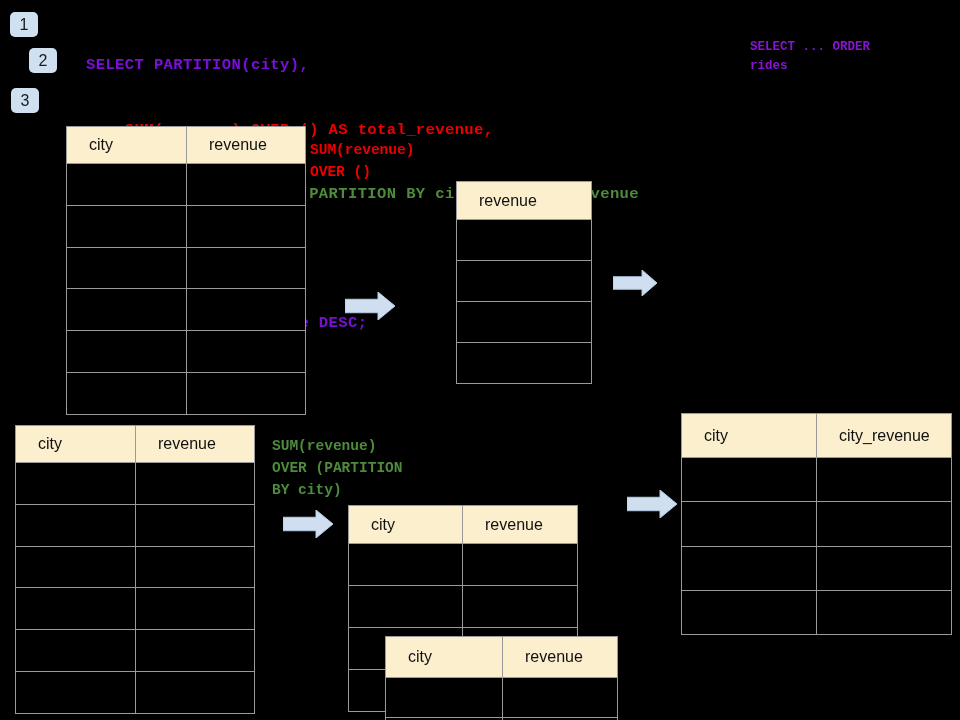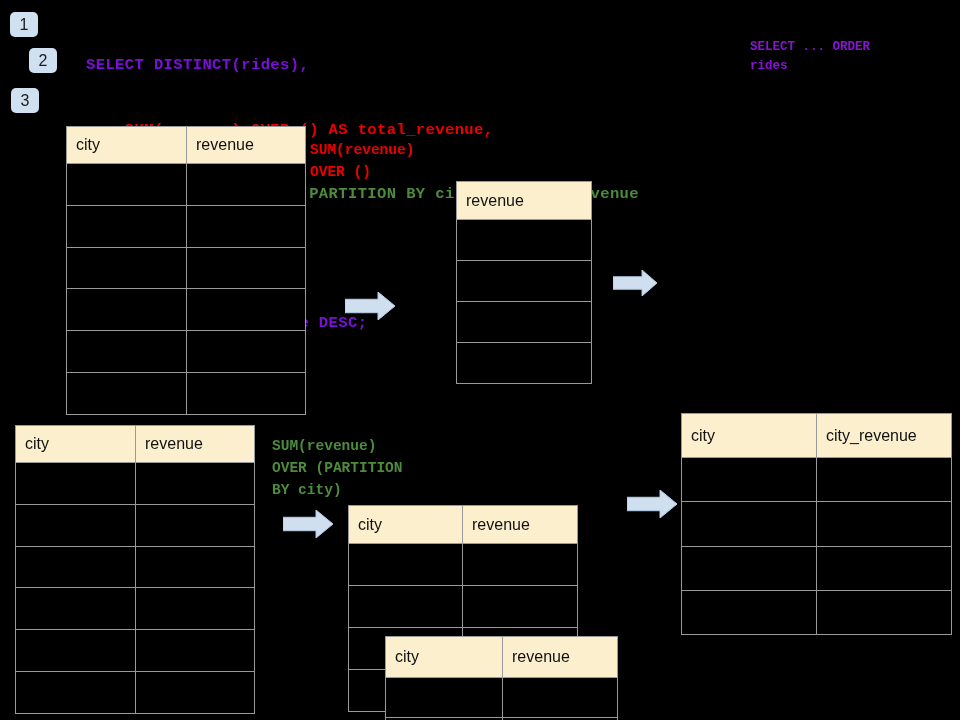--- a/index.html
+++ b/index.html
@@ -72,38 +72,38 @@
     padding: 0;
   }
   .tbl th {
     border: 1px solid #9a9a9a;
     background: #fcefcd;
     color: #111111;
     font-family: "Liberation Sans", sans-serif;
     font-weight: normal;
     font-size: 16px;
     text-align: left;
-    padding: 0 0 0 9px;
+    padding: 0 0 0 22px;
   }
 
   
   .arrow { position: absolute; }
   .arrow svg { display: block; }
 </style>
 </head>
 <body>
 
 <div id="stage">
 
   <div class="badge" style="left: 10px; top: 12px;">1</div>
   <div class="badge" style="left: 29px; top: 48px;">2</div>
   <div class="badge" style="left: 11px; top: 88px;">3</div>
 
   <div class="code" style="left:86px; top:12px;">
-    <span class="ln c-purple">SELECT DISTINCT(rides),</span>
+    <span class="ln c-purple">SELECT PARTITION(city),</span>
     <span class="ln c-red">    SUM(revenue) OVER () AS total_revenue,</span>
     <span class="ln c-green">    SUM(revenue) OVER (PARTITION BY city) as city_revenue</span>
     <span class="ln c-purple">  FROM rides</span>
     <span class="ln c-purple">  ORDER by city_revenue DESC;</span>
   </div>
 
   <div class="side-note" style="left:750px; top:38px;">SELECT ... ORDER
 rides</div>
 
   <div class="anno" style="left:310px; top:139px; color:#ee0000;">SUM(revenue)

